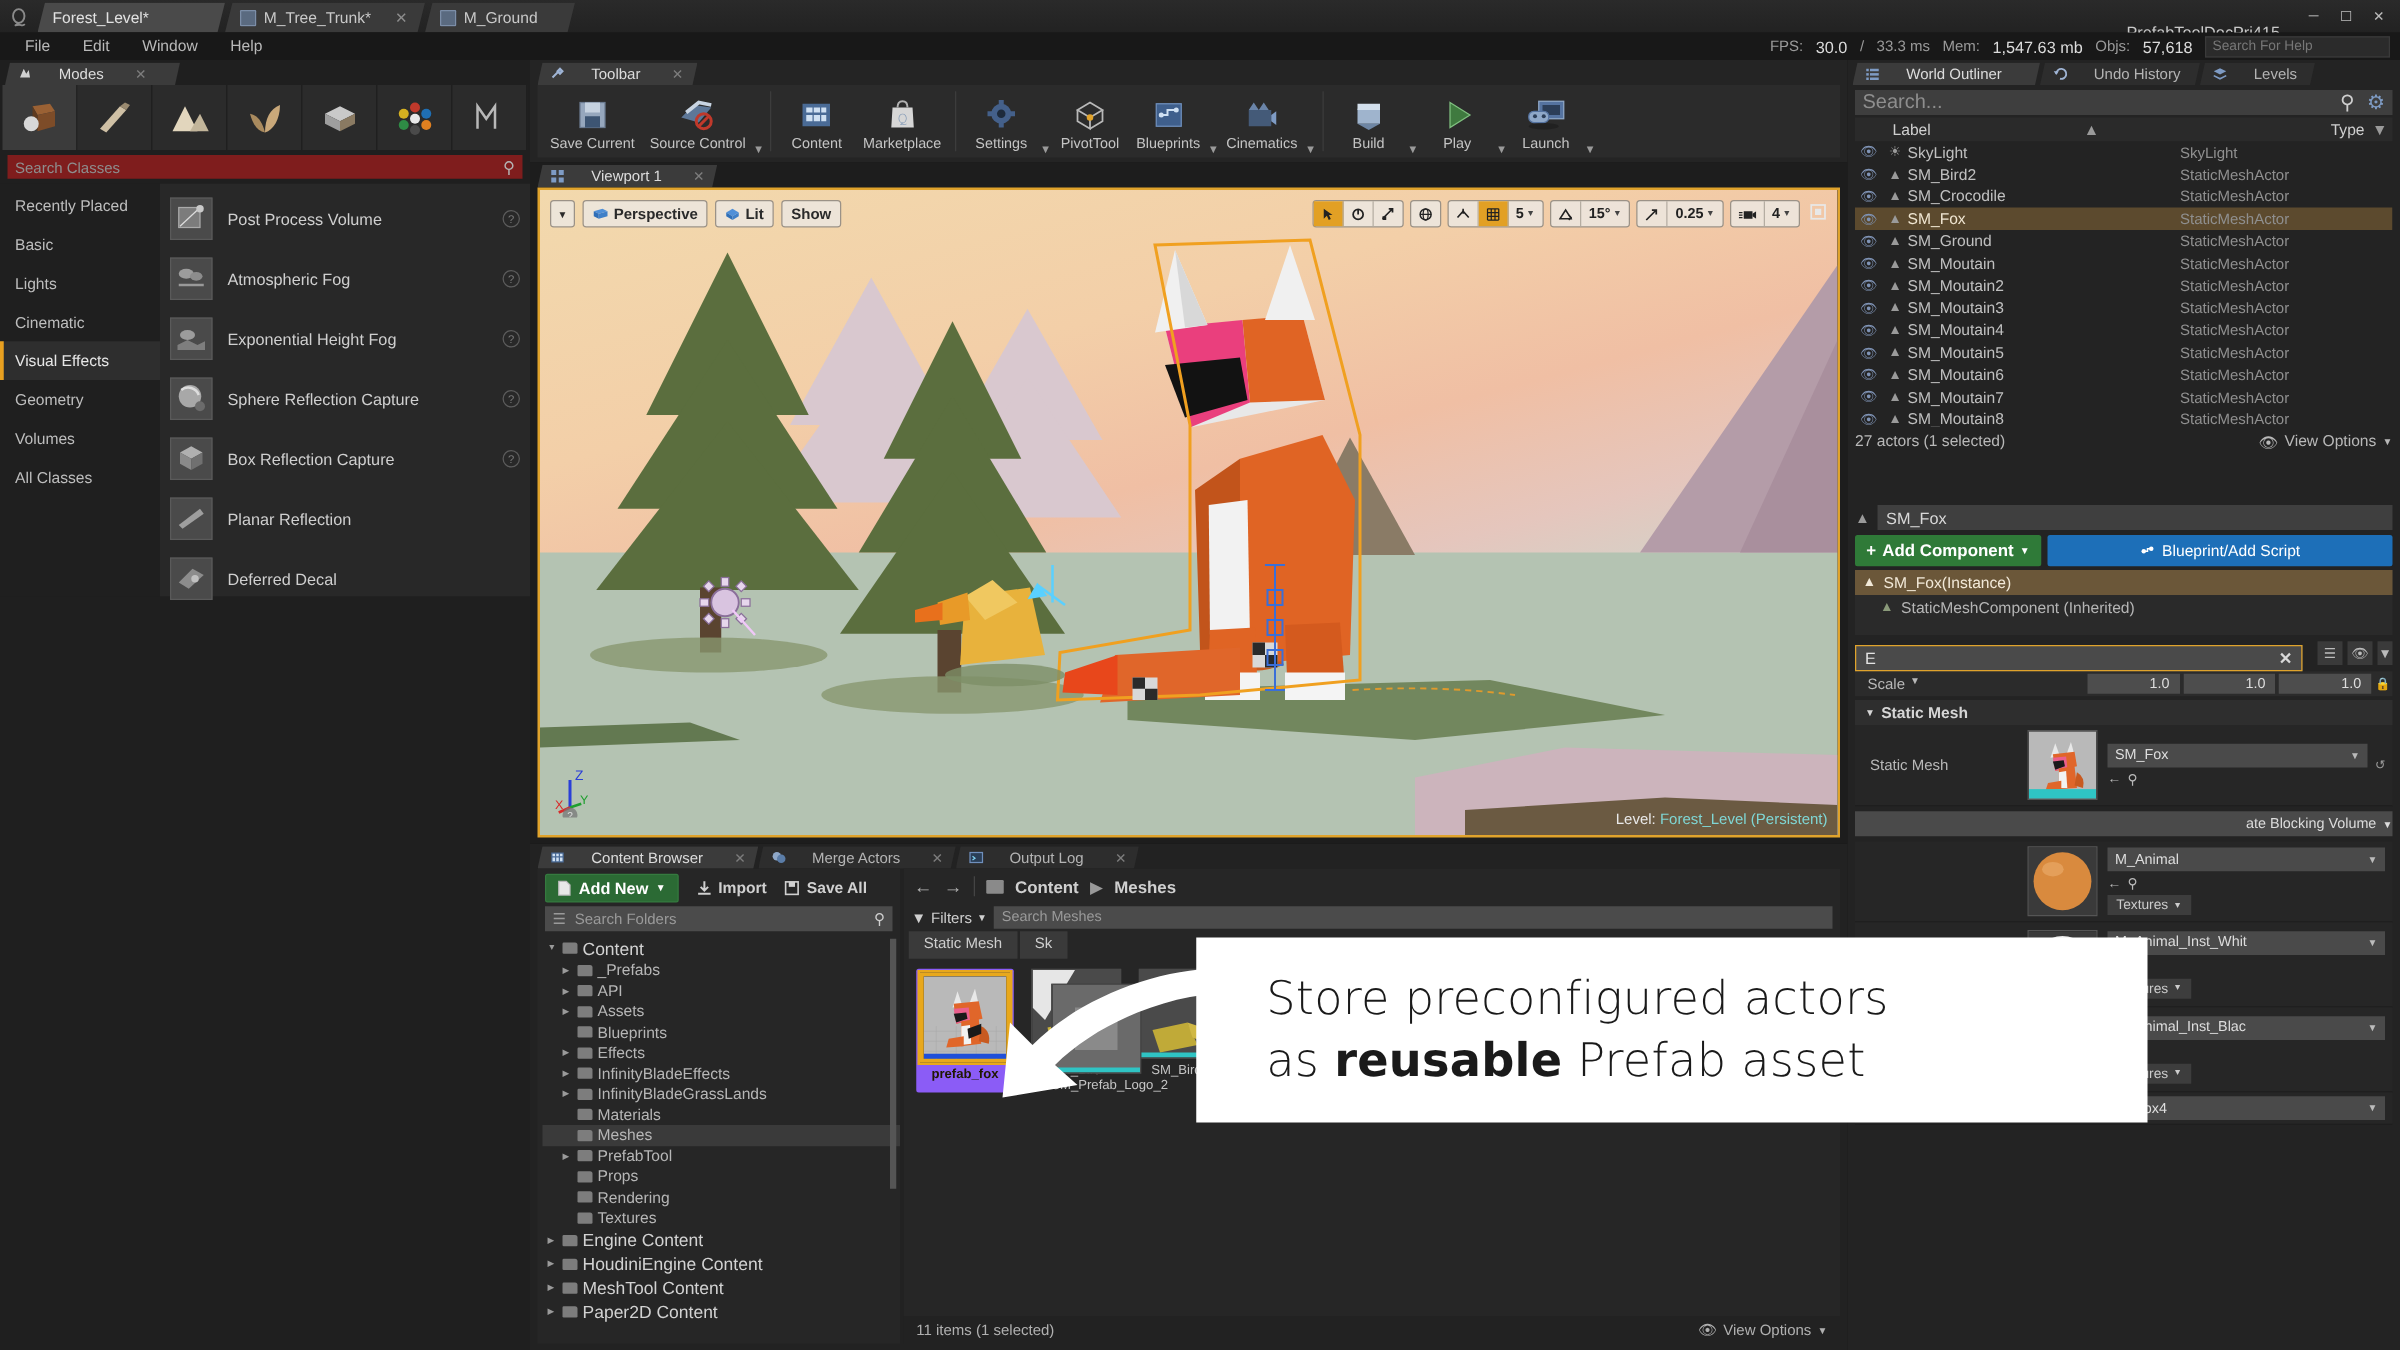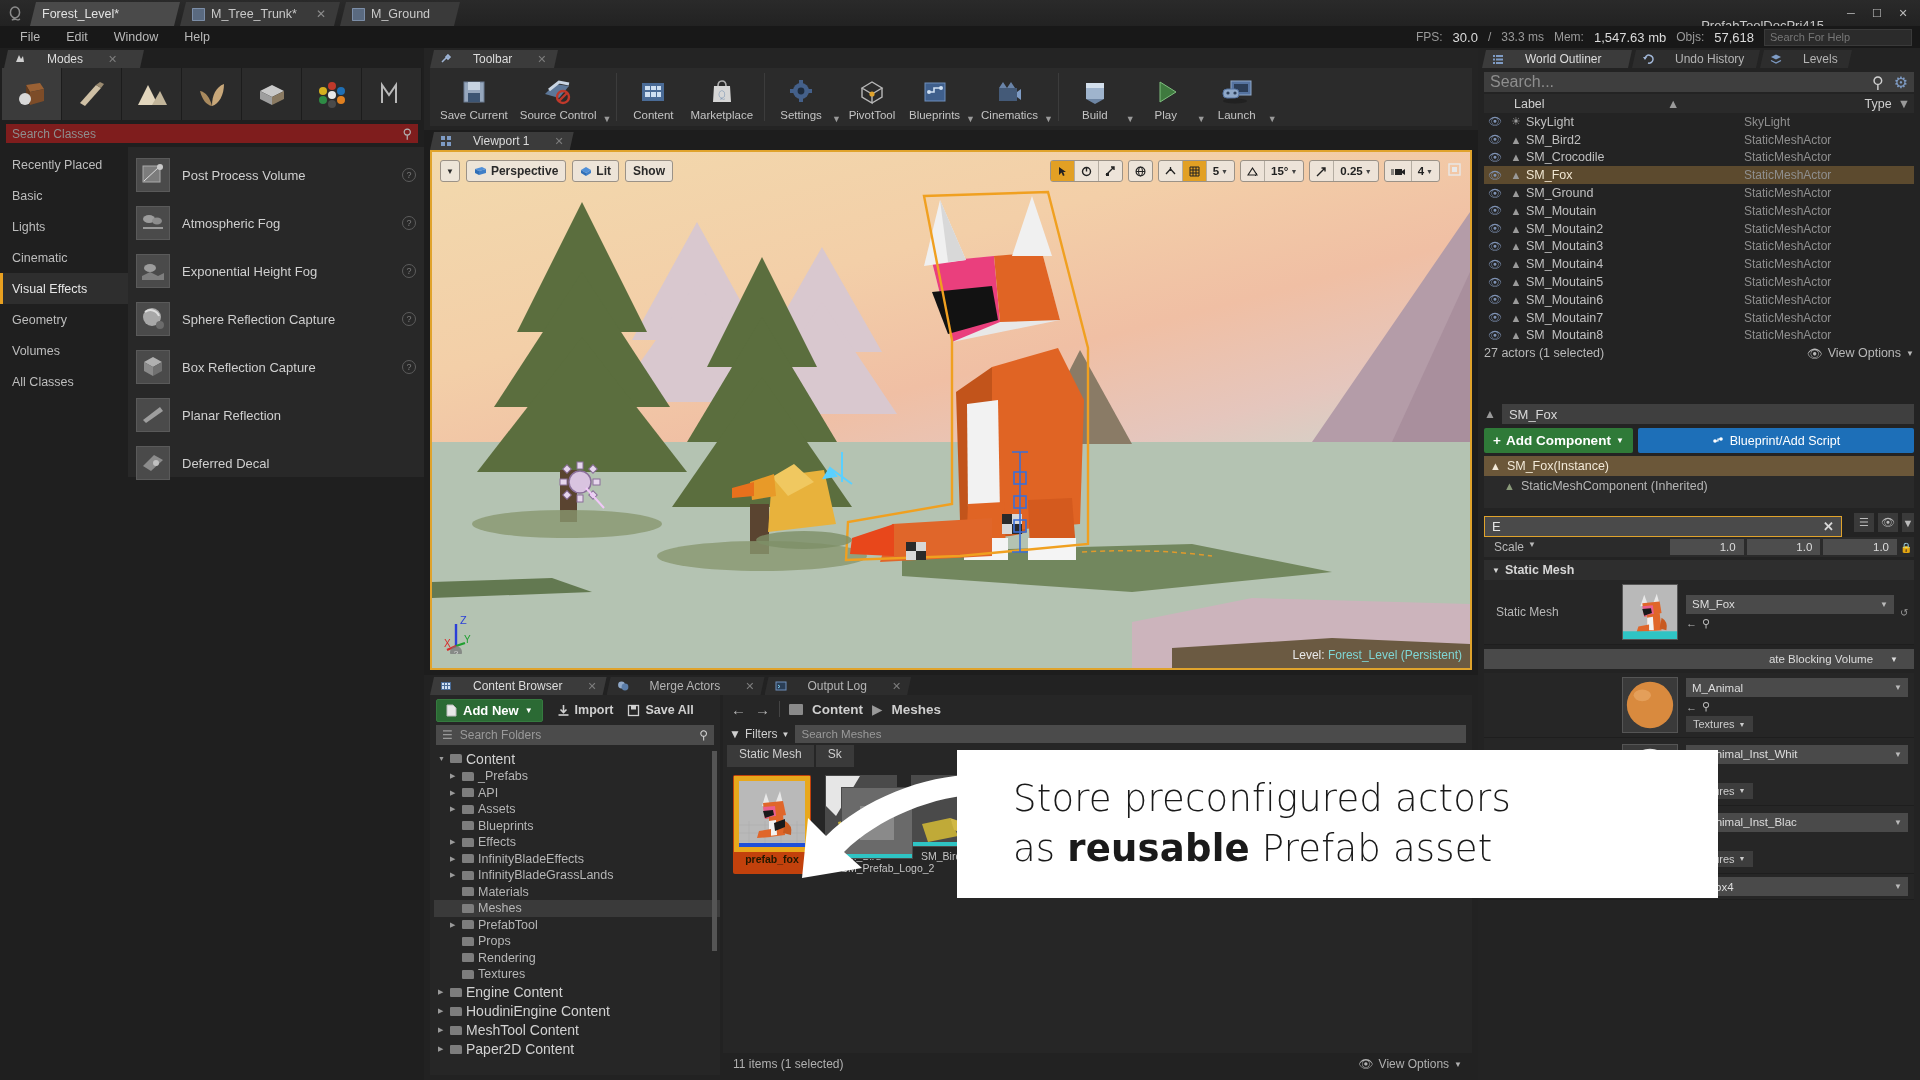--- a/index.html
+++ b/index.html
@@ -131,21 +131,21 @@
   .flt { display:flex; align-items:center; gap:4px; font-size:12px; color:#cfcfcf; }
   .srch-meshes { flex:1; height:18px; background:#4b4b4b; font-size:11.5px; color:#9a9a9a;
     display:flex; align-items:center; padding:0 6px; }
   .chips { height:22px; display:flex; gap:2px; padding-left:4px; }
   .chip { background:#3a3a3a; font-size:12px; color:#cecece; padding:2px 12px; }
   .grid { display:flex; flex-wrap:wrap; gap:14px; padding:8px 10px; align-content:flex-start; }
   .asset { width:72px; }
   .asset .box { width:72px; height:72px; background:#3a3a3a; border:1px solid #4a4a4a; position:relative;
     overflow:hidden; }
   .asset.sel .box { border:3px solid #e8a81c; box-shadow:0 0 0 2px #e8a81c; }
-  .asset.sel { background:#c2410c; padding:3px; width:78px; border-radius:2px; }
+  .asset.sel { background:#8b5cf6; padding:3px; width:78px; border-radius:2px; }
   .asset .nm { font-size:10.5px; color:#c4c4c4; text-align:center; margin-top:4px; line-height:11px; }
   .asset.sel .nm { color:#201800; font-weight:bold; }
   .bar-bot { position:absolute; left:0; bottom:0; width:100%; height:4px; }
   .cb-status { position:absolute; left:0; bottom:0; width:100%; height:22px; background:#222;
     display:flex; align-items:center; padding:0 10px; font-size:12px; color:#b0b0b0; }
   .viewopt { margin-left:auto; display:flex; align-items:center; gap:5px; }
 
   
   .outliner { position:absolute; left:1478px; top:48px; width:442px; height:352px; background:#232323; }
   .ol-tabs { padding-left:4px; }
@@ -194,21 +194,21 @@
   .prop-lbl { width:138px; padding-left:12px; font-size:12px; color:#b8b8b8; }
   .prop-thumb { width:56px; height:56px; border:1px solid #555; margin:4px 8px 4px 0; overflow:hidden; }
   .prop-ctl { flex:1; display:flex; flex-direction:column; gap:3px; padding-right:6px; }
   .combo { height:19px; background:#4a4a4a; display:flex; align-items:center; padding:0 6px;
     font-size:11.5px; color:#ddd; }
   .combo .dn { margin-left:auto; font-size:8px; color:#bbb; }
   .mini-btns { display:flex; gap:5px; color:#b9b9b9; font-size:11px; align-items:center; }
   .tex-btn { background:#3d3d3d; font-size:11px; color:#ccc; padding:2px 7px; width:fit-content;
     display:flex; gap:4px; align-items:center; }
   .blockvol { margin:4px 6px 0; background:#4a4a4a; height:20px; display:flex; align-items:center;
-    justify-content:flex-end; padding:0 16px; font-size:11.5px; color:#dcdcdc; gap:17px; }
+    justify-content:flex-end; padding:0 0; font-size:11.5px; color:#dcdcdc; gap:5px; }
 
   
   .callout { position:absolute; left:957px; top:750px; width:761px; height:148px; background:#fff;
     z-index:40; display:flex; flex-direction:column; justify-content:center; padding:0 26px 0 56px; }
   .callout .l1, .callout .l2 { font-size:37px; color:#1a1a1a; line-height:50px;
     font-family:"DejaVu Sans", sans-serif; font-weight:300; letter-spacing:.2px; }
   .callout b { font-weight:bold; }
   .arrow-svg { position:absolute; left:800px; top:770px; z-index:41; }
 </style>
 </head>

